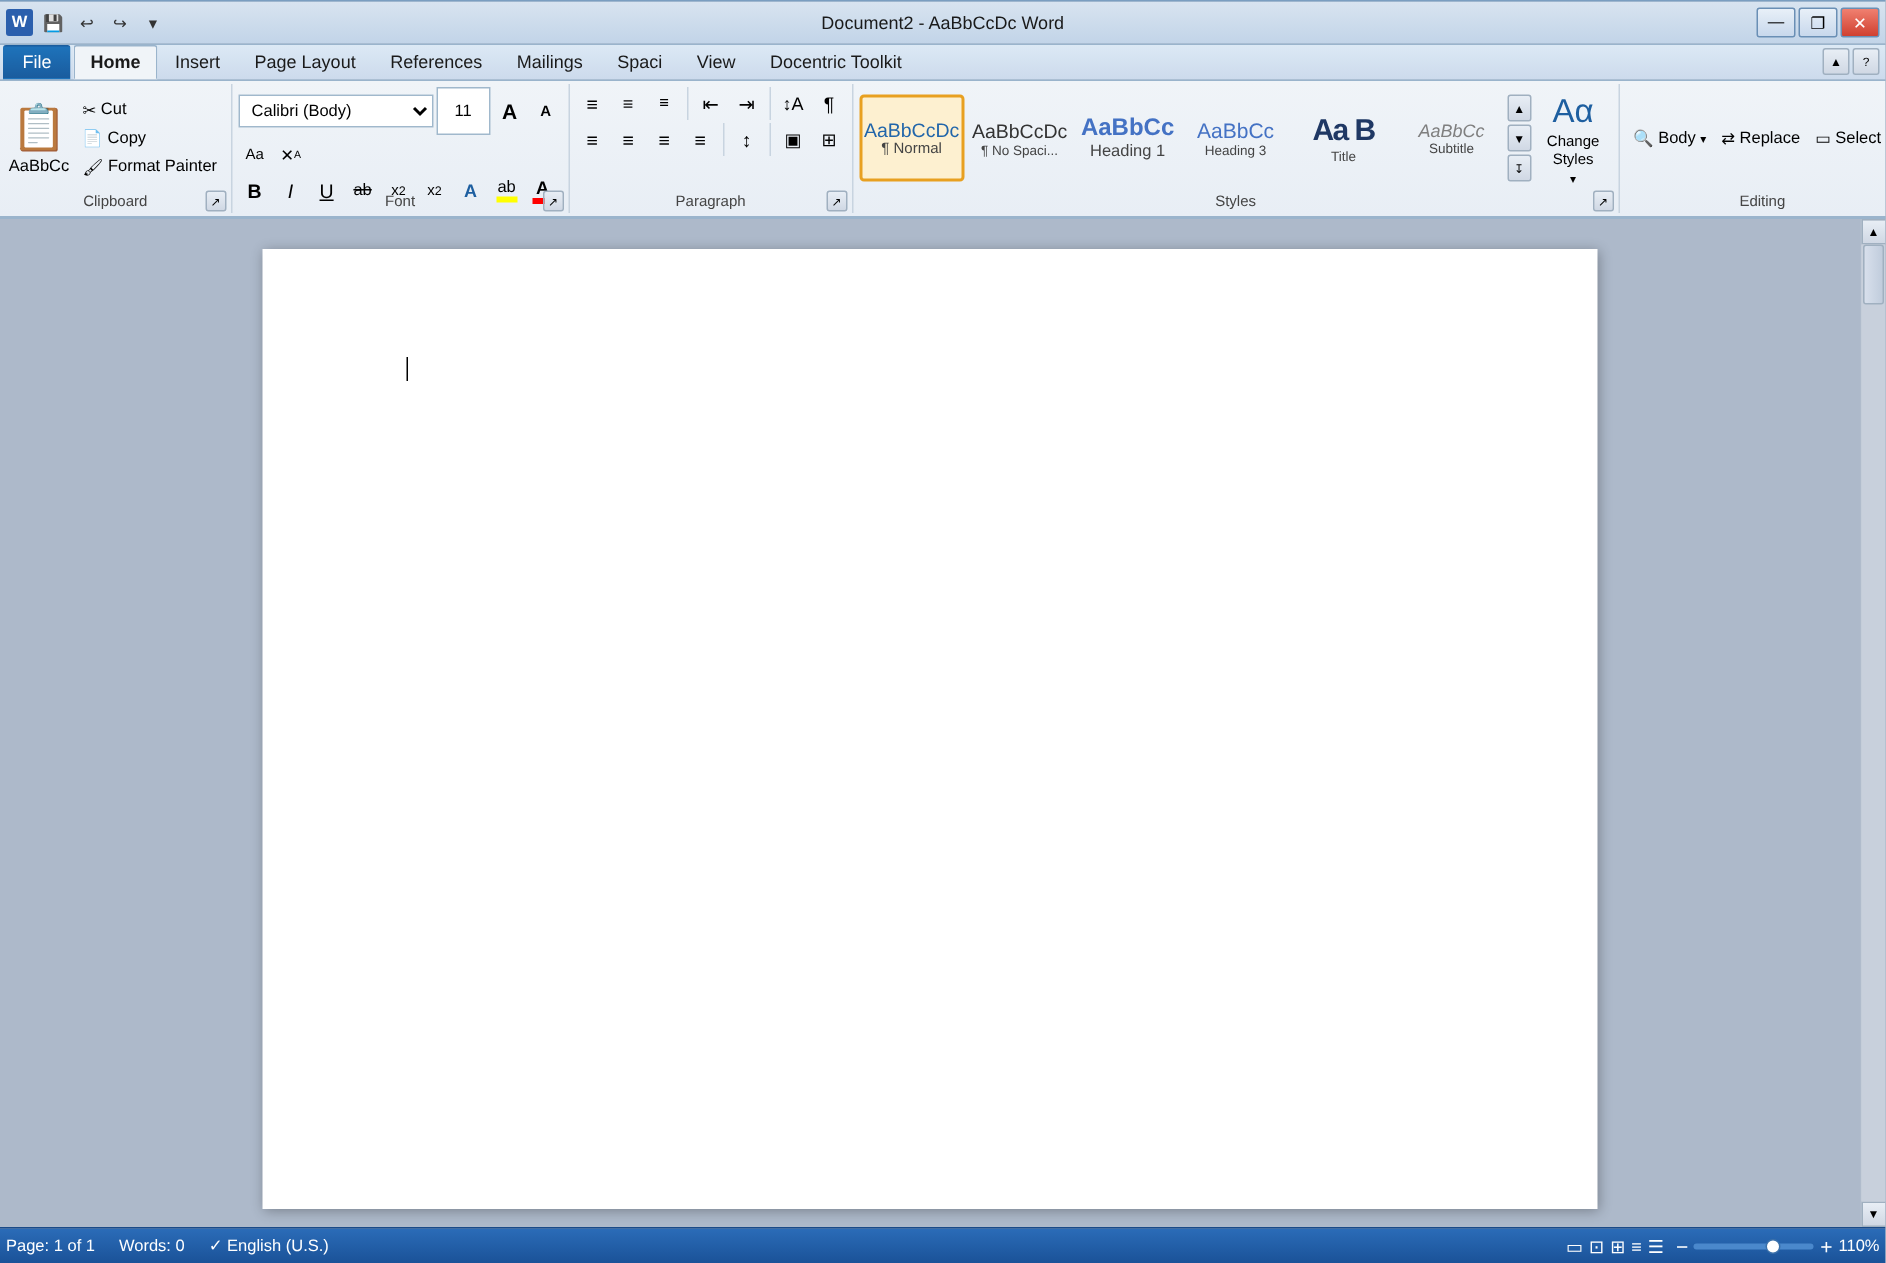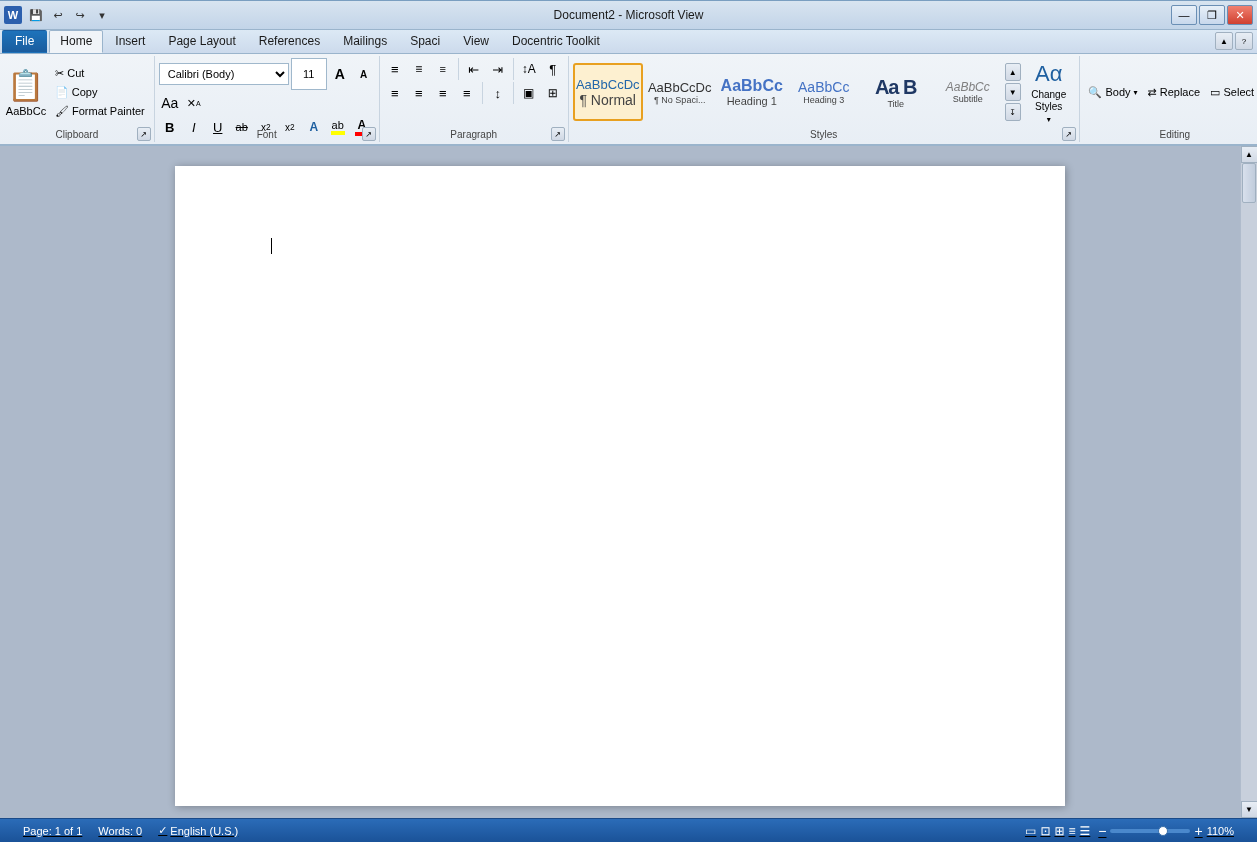--- a/index.html
+++ b/index.html
@@ -43,21 +43,21 @@
       cursor: pointer;
       color: #1a1a1a;
       border: 1px solid transparent;
       margin-right: 1px;
       border-radius: 2px 2px 0 0;
     }
     .tab.active {
       background: #f0f4f8;
       border-color: #9ab4cc #9ab4cc transparent;
       color: #1a1a1a;
-      font-weight: normal;
+      font-weight: bold;
     }
     .tab.file-tab {
       background: linear-gradient(to bottom, #1e73bb, #1a5c9e);
       color: white;
       padding: 3px 12px 4px;
       border-radius: 2px 2px 0 0;
       margin-right: 2px;
     }
 
     
@@ -194,24 +194,23 @@
       background: linear-gradient(to right, #d8e0ec, #c0ccdc);
       border: 1px solid #a0b0c0; border-radius: 2px;
     }
 
     
     .status-bar {
       height: 24px;
       background: linear-gradient(to bottom, #2b6cb8, #1a5298);
       display: flex;
       align-items: center;
-      padding: 0 23px;
+      padding: 0 4px;
       justify-content: space-between;
       border-top: 1px solid #1a4a88;
-      text-decoration: underline;
     }
     .status-left { display: flex; gap: 16px; align-items: center; }
     .status-item { color: white; font-size: 11px; }
     .status-right { display: flex; align-items: center; gap: 8px; }
     .status-icons { display: flex; gap: 4px; }
     .status-icon { color: white; font-size: 12px; cursor: pointer; }
     .zoom-area { display: flex; align-items: center; gap: 4px; }
     .zoom-text { color: white; font-size: 11px; }
     .zoom-slider { width: 80px; height: 4px; background: #4a88cc; border-radius: 2px; position: relative; cursor: pointer; }
     .zoom-handle { position: absolute; width: 10px; height: 10px; background: white; border-radius: 50%; top: -3px; left: 60%; border: 1px solid #3a70aa; }
@@ -252,21 +251,21 @@
 <div class="title-bar">
   <div class="title-bar-left">
     <div class="word-icon">W</div>
     <div class="quick-access">
       <button class="qa-btn">💾</button>
       <button class="qa-btn">↩</button>
       <button class="qa-btn">↪</button>
       <button class="qa-btn">▾</button>
     </div>
   </div>
-  <div class="title-bar-title">Document2 - Microsoft View</div>
+  <div class="title-bar-title">Document2 - AaBbCcDc Word</div>
   <div class="title-bar-controls">
     <button class="title-btn">—</button>
     <button class="title-btn">❐</button>
     <button class="title-btn close">✕</button>
   </div>
 </div>
 
 <div class="ribbon-tabs">
   <div class="tab file-tab">File</div>
   <div class="tab active">Home</div>
@@ -314,21 +313,21 @@
     <div class="ribbon-group-content">
       <div class="font-row">
         <select class="font-select">
           <option>Calibri (Body)</option>
         </select>
         <input class="font-size-input" type="text" value="11" style="">
         <button class="ribbon-small-btn" style="font-size:14px;font-weight:bold;">A</button>
         <button class="ribbon-small-btn" style="font-size:10px;font-weight:bold;">A</button>
       </div>
       <div class="font-row">
-        <button class="ribbon-small-btn" style="font-size:14px;">Aa</button>
+        <button class="ribbon-small-btn" style="font-size:10px;">Aa</button>
         <button class="ribbon-small-btn" style="font-size:11px;">✕<sub style="font-size:7px;">A</sub></button>
       </div>
       <div class="font-row">
         <button class="ribbon-small-btn bold-btn" style="font-size:13px;font-weight:900;">B</button>
         <button class="ribbon-small-btn italic-btn" style="font-size:13px;font-style:italic;">I</button>
         <button class="ribbon-small-btn underline-btn" style="font-size:13px;text-decoration:underline;">U</button>
         <button class="ribbon-small-btn" style="font-size:11px;text-decoration:line-through;">ab</button>
         <button class="ribbon-small-btn" style="font-size:10px;">x<sub>2</sub></button>
         <button class="ribbon-small-btn" style="font-size:10px;">x<sup>2</sup></button>
         <button class="ribbon-small-btn" style="font-size:12px;color:#1e5fa0;font-weight:bold;">A</button>
@@ -377,21 +376,21 @@
     </div>
     <div class="ribbon-group-label">Paragraph</div>
     <div class="group-expand-btn">↗</div>
   </div>
 
   <div class="ribbon-group" style="width:490px;">
     <div class="ribbon-group-content" style="gap:2px;">
 
       <div class="style-item active">
         <div style="font-size:13px;color:#2266aa;">AaBbCcDc</div>
-        <div style="font-size:14px;color:#444;">¶ Normal</div>
+        <div style="font-size:10px;color:#444;">¶ Normal</div>
       </div>
 
       <div class="style-item">
         <div style="font-size:13px;color:#333;">AaBbCcDc</div>
         <div style="font-size:9px;color:#444;">¶ No Spaci...</div>
       </div>
 
       <div class="style-item">
         <div style="font-size:16px;color:#4472c4;font-weight:bold;">AaBbCc</div>
         <div style="font-size:11px;color:#444;">Heading 1</div>

